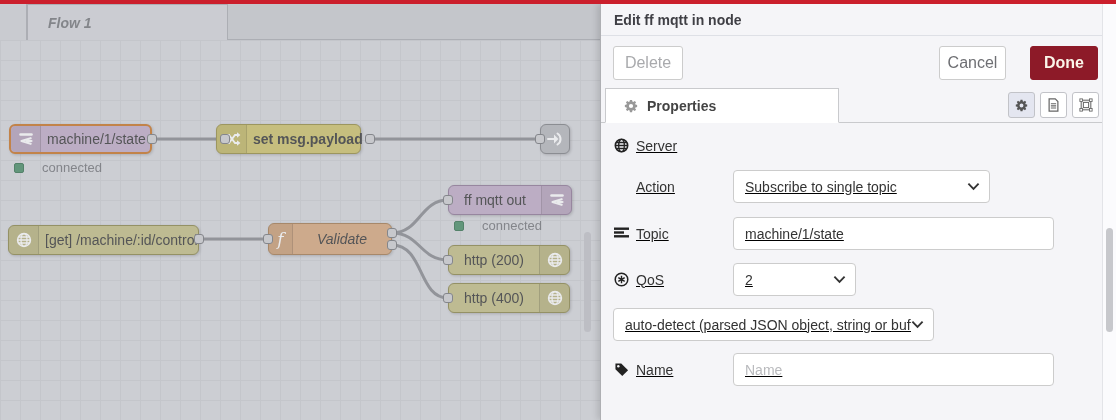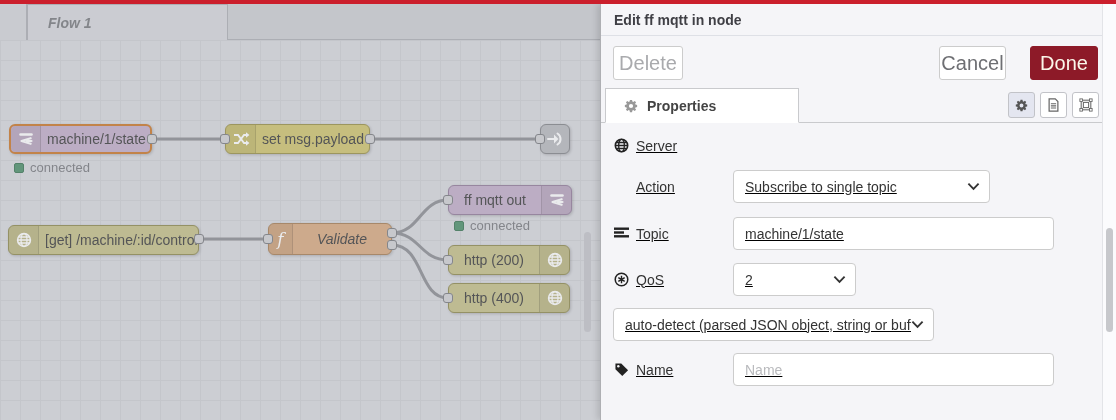--- a/index.html
+++ b/index.html
@@ -46,49 +46,49 @@
   .n-http { background:#cbc693; border-color:#99945e; }
   .n-func { background:#ddb28c; border-color:#b08a63; }
   .n-link { background:#bfc0c4; border-color:#8e8f93; }
   .n-func .nlabel { font-style:italic; }
   .fglyph { font-family:"DejaVu Serif", serif; font-style:italic; color:#fff;
     font-size:17px; line-height:1; }
 
   .port { position:absolute; width:10px; height:10px; background:#d6d6d8;
     border:1px solid #86878b; border-radius:3px; z-index:5; }
 
-  .nstatus { position:absolute; display:flex; align-items:center; gap:6px;
+  .nstatus { position:absolute; display:flex; align-items:center; gap:18px;
     z-index:4; font-size:13px; color:#85868a; }
   .nstatus .dot { width:10px; height:10px; border-radius:2px;
     background:#5e9a78; border:1px solid #4d8263; }
 
   .canvas-dim { position:absolute; inset:0; background:rgba(125,128,140,0.16);
     z-index:6; pointer-events:none; }
   .canvas-vscroll { position:absolute; left:584px; top:228px; width:7px;
     height:100px; border-radius:4px; background:#bdbec4; z-index:7; }
 
   
   .tray { position:absolute; left:600px; top:4px; width:516px; height:416px;
     background:#f5f5f8; border-left:1px solid #aeafb3;
     box-shadow:-3px 0 6px rgba(0,0,0,0.12); z-index:10; }
   .tray-header { position:absolute; left:0; top:0; width:100%; height:32px;
     display:flex; align-items:center; padding-left:13px;
     font-size:14px; font-weight:bold; color:#3f3f45;
     border-bottom:1px solid #dee0e6; }
   .btn { position:absolute; height:34px; border:1px solid #ccc; border-radius:3px;
-    background:#fff; font-size:20px; display:flex; align-items:center;
+    background:#fff; font-size:16px; display:flex; align-items:center;
     justify-content:center; cursor:pointer; }
   .btn-delete { left:12px; top:42px; width:70px; color:#a9aaad; }
   .btn-cancel { left:338px; top:42px; width:67px; color:#6e6f73; }
   .btn-done { left:429px; top:42px; width:68px; background:#8d1a28;
-    border-color:#8d1a28; color:#fbf6ea; }
+    border-color:#8d1a28; color:#fbf6ea;font-weight:bold; }
 
   .tabrow { position:absolute; left:0; top:84px; width:502px; height:35px;
     border-bottom:1px solid #c9cacd; }
-  .ptab { position:absolute; left:4px; top:0; width:194px; height:35px;
+  .ptab { position:absolute; left:4px; top:0; width:234px; height:35px;
     background:#fff; border:1px solid #c9cacd; border-bottom:1px solid #fff;
     display:flex; align-items:center; gap:9px; padding-left:18px;
     font-size:14px; font-weight:bold; color:#444; }
   .tabbtns { position:absolute; right:4px; top:4px; display:flex; gap:5px; }
   .tbtn { width:27px; height:26px; border:1px solid #c2c3c8; border-radius:3px;
     background:#fff; display:flex; align-items:center; justify-content:center; }
   .tbtn.active { background:#e4e6f0; }
 
   .form { position:absolute; left:0; top:119px; width:502px; bottom:0; }
   .frow { position:absolute; left:12px; display:flex; align-items:center; height:33px;text-decoration:underline; }
@@ -143,21 +143,21 @@
           <path d="M9.5 11h5" stroke="#fff" stroke-width="2.2" stroke-linecap="round"></path>
         </svg>
       </div>
       <div class="nlabel">machine/1/state</div>
     </div>
     <div class="nstatus" style="left:14px;top:156px;">
       <span class="dot"></span>
       <span>connected</span>
     </div>
 
-    <div class="node n-change" style="left:225px;top:120px;width:145px;">
+    <div class="node n-change" style="left:216px;top:120px;width:145px;font-weight:bold;">
       <div class="nicon l">
         <svg width="18" height="18" viewBox="0 0 18 18">
           <path d="M2 5h4l6 8h3" stroke="#fff" stroke-width="1.9" fill="none"></path>
           <path d="M2 13h4l6-8h3" stroke="#fff" stroke-width="1.9" fill="none"></path>
           <path d="M14 2.2l3.4 2.8-3.4 2.8z" fill="#fff"></path>
           <path d="M14 10.2l3.4 2.8-3.4 2.8z" fill="#fff"></path>
         </svg>
       </div>
       <div class="nlabel">set msg.payload</div>
     </div>

